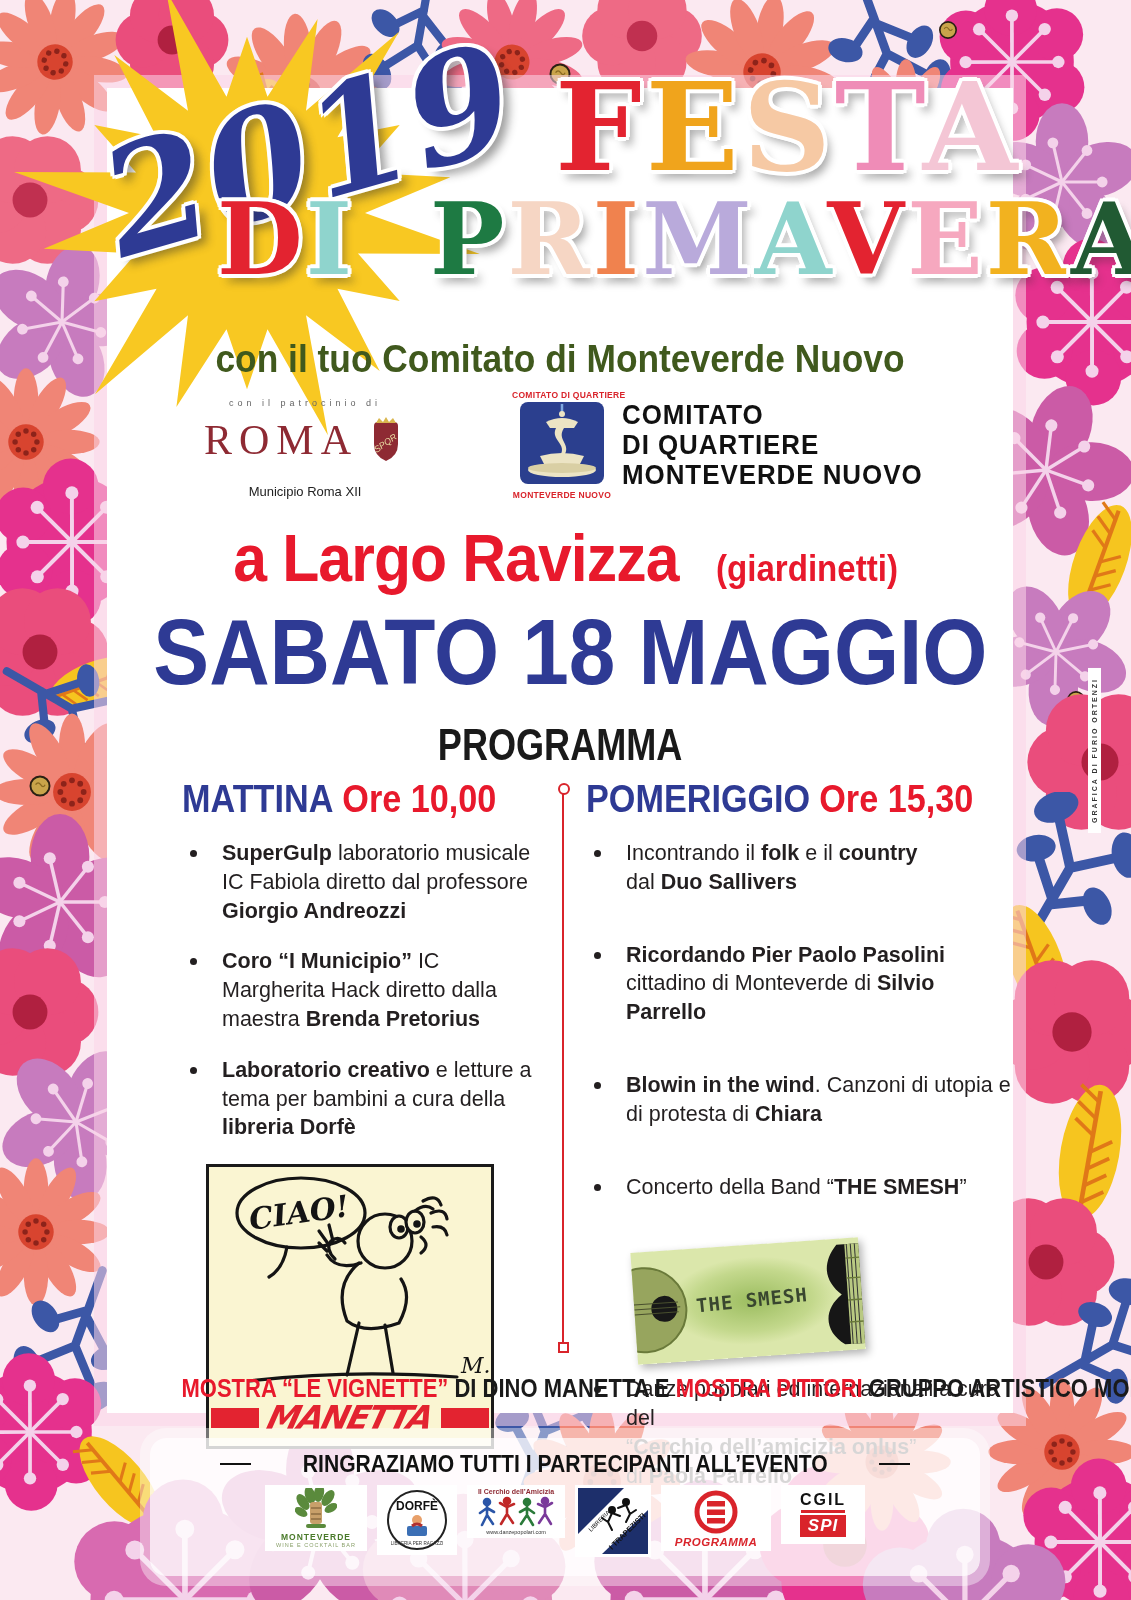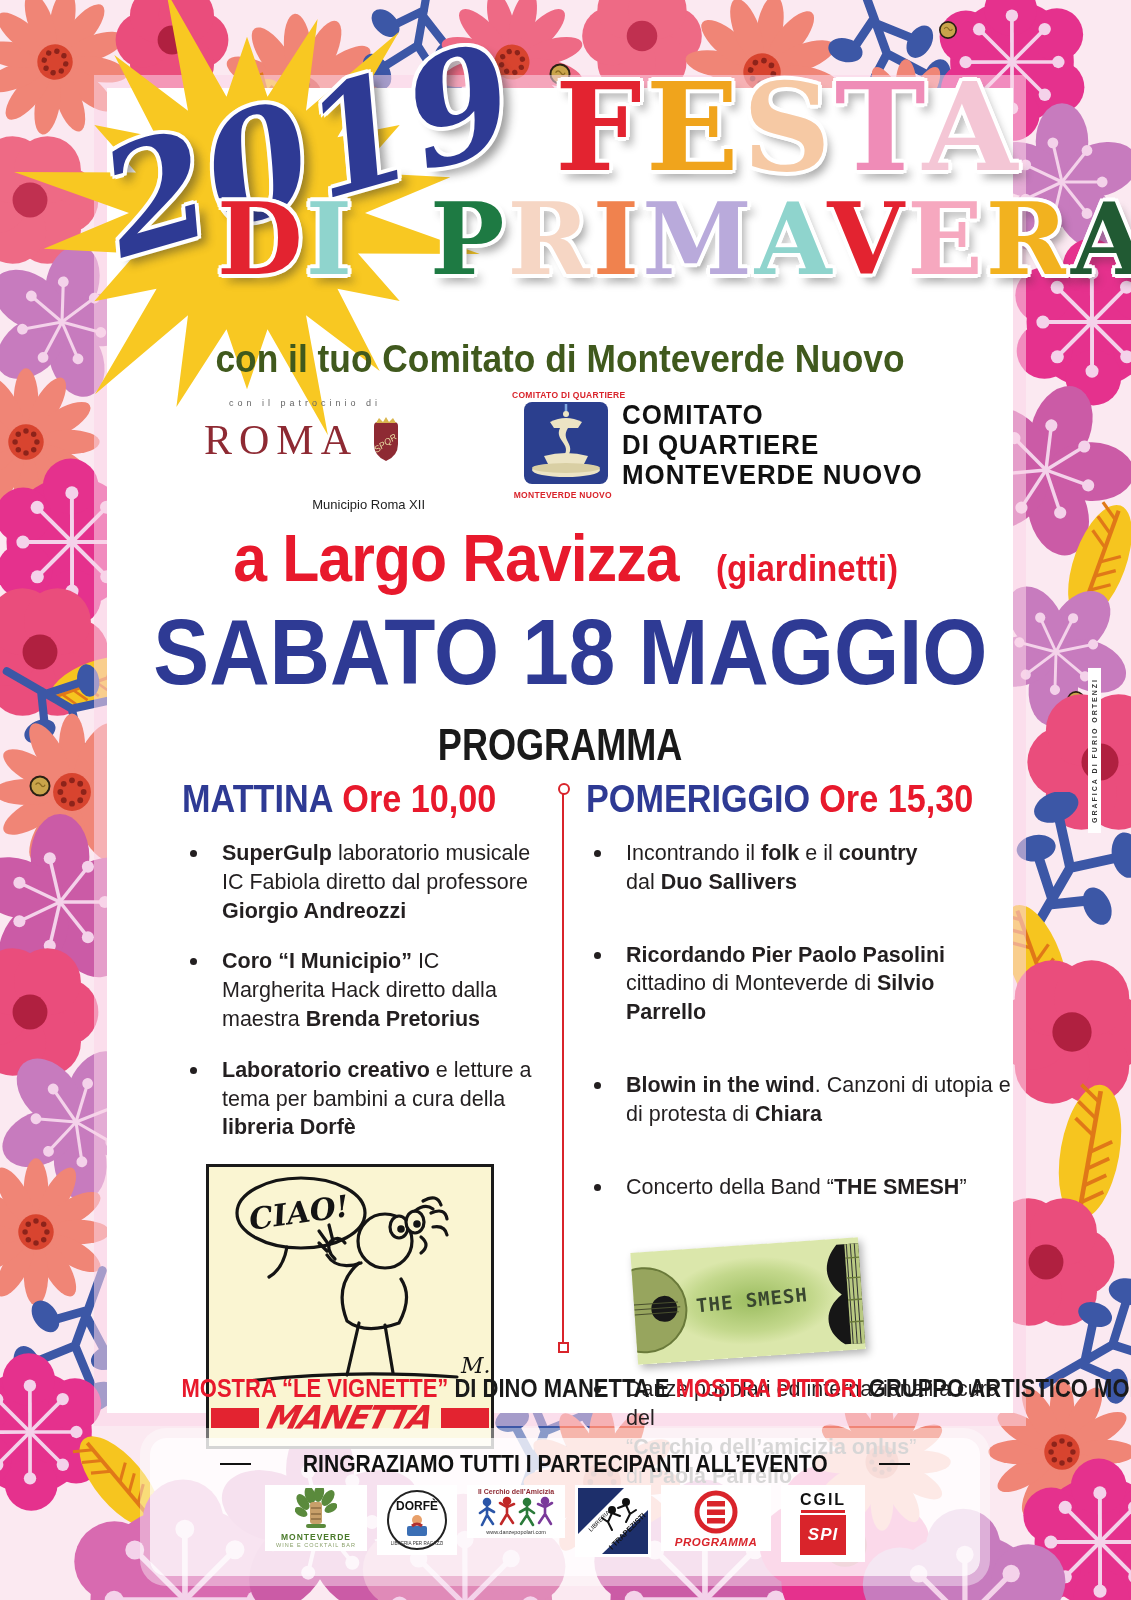--- a/index.html
+++ b/index.html
@@ -21,22 +21,22 @@
   .t-festa{left:448px;top:-22px;font-size:122px;letter-spacing:4px;}
   .t-prima{left:110px;top:102px;font-size:99px;letter-spacing:3px;}
   .t-sub{position:absolute;top:250px;left:0;width:100%;text-align:center;font-size:38px;font-weight:bold;
          color:#40591d;transform:scaleX(.93);}
   
   .logos-row{position:absolute;top:302px;left:0;width:100%;height:125px;}
   .roma{position:absolute;left:78px;top:8px;width:240px;text-align:center;}
   .roma .pre{font-size:9px;letter-spacing:4px;color:#666;margin-bottom:8px;}
   .roma .nm{font-family:"Liberation Serif",serif;font-size:42px;color:#8e2a33;letter-spacing:7px;display:inline-block;vertical-align:middle;}
   .roma svg{vertical-align:middle;margin-left:8px;}
-  .roma .mun{font-size:13px;color:#222;margin-top:33px;text-align:right;}
-  .fountain{position:absolute;left:405px;top:0;width:100px;text-align:right;}
+  .roma .mun{font-size:13px;color:#222;margin-top:20px;}
+  .fountain{position:absolute;left:405px;top:0;width:100px;text-align:center;}
   .fountain .cap{font-size:8.5px;font-weight:bold;color:#d9242b;letter-spacing:.3px;white-space:nowrap;}
   .committee-name{position:absolute;left:515px;top:10px;color:#111;font-weight:bold;font-size:27px;line-height:1.12;letter-spacing:1px;transform:scaleX(.96);transform-origin:left;}
   
   .venue{position:absolute;top:432px;width:100%;text-align:center;color:#e8192c;font-weight:bold;white-space:nowrap;}
   .venue .main{font-size:66px;letter-spacing:-1px;display:inline-block;transform:scaleX(.92);}
   .venue .note{font-size:36px;display:inline-block;transform:scaleX(.92);margin-left:6px;}
   .date{position:absolute;top:518px;width:100%;text-align:center;color:#2e3a94;font-weight:bold;font-size:93px;
         line-height:1;white-space:nowrap;}
   .date span{display:inline-block;transform:scaleX(.9);}
   .programma{position:absolute;top:632px;width:100%;text-align:center;color:#1a1a1a;font-weight:bold;font-size:44px;}
@@ -87,21 +87,21 @@
   .lc-cerchio .nm{font-size:7px;font-weight:bold;color:#8e2a33;}
   .lc-cerchio .sb{font-size:5.5px;color:#333;}
   .lc-gam{width:158px;flex-direction:row;gap:5px;padding:14px 4px;}
   .lc-gam .gm{font-weight:bold;font-style:italic;font-size:27px;color:#3949a0;letter-spacing:-1px;}
   .lc-gam .bx{background:#343a7e;color:#fff;padding:3px 6px;font-size:6.5px;font-weight:bold;line-height:1.35;letter-spacing:.5px;}
   .lc-emergency{width:104px;}
   .lc-emergency .nm{font-size:11.5px;font-weight:bold;font-style:italic;color:#d9242b;letter-spacing:.5px;}
   .lc-cgil{width:78px;padding:4px 0;}
   .lc-cgil .top{font-size:16px;font-weight:bold;color:#111;letter-spacing:2px;line-height:1;}
   .lc-cgil .rule{width:44px;height:3px;background:#d9242b;margin:2px 0;}
-  .lc-cgil .bx{background:#d9242b;color:#fff;font-weight:bold;font-style:italic;font-size:17px;padding:10px 8px;letter-spacing:1px;}
+  .lc-cgil .bx{background:#d9242b;color:#fff;font-weight:bold;font-style:italic;font-size:17px;padding:1px 8px;letter-spacing:1px;}
   
   .credit{position:absolute;right:30px;top:668px;z-index:3;background:#fff;padding:10px 3px;
           writing-mode:vertical-rl;transform:rotate(180deg);font-size:7px;font-weight:bold;letter-spacing:2px;color:#333;}
 </style>
 </head>
 <body>
 
 <div class="poster">
 
   <div class="floral" id="floral">

